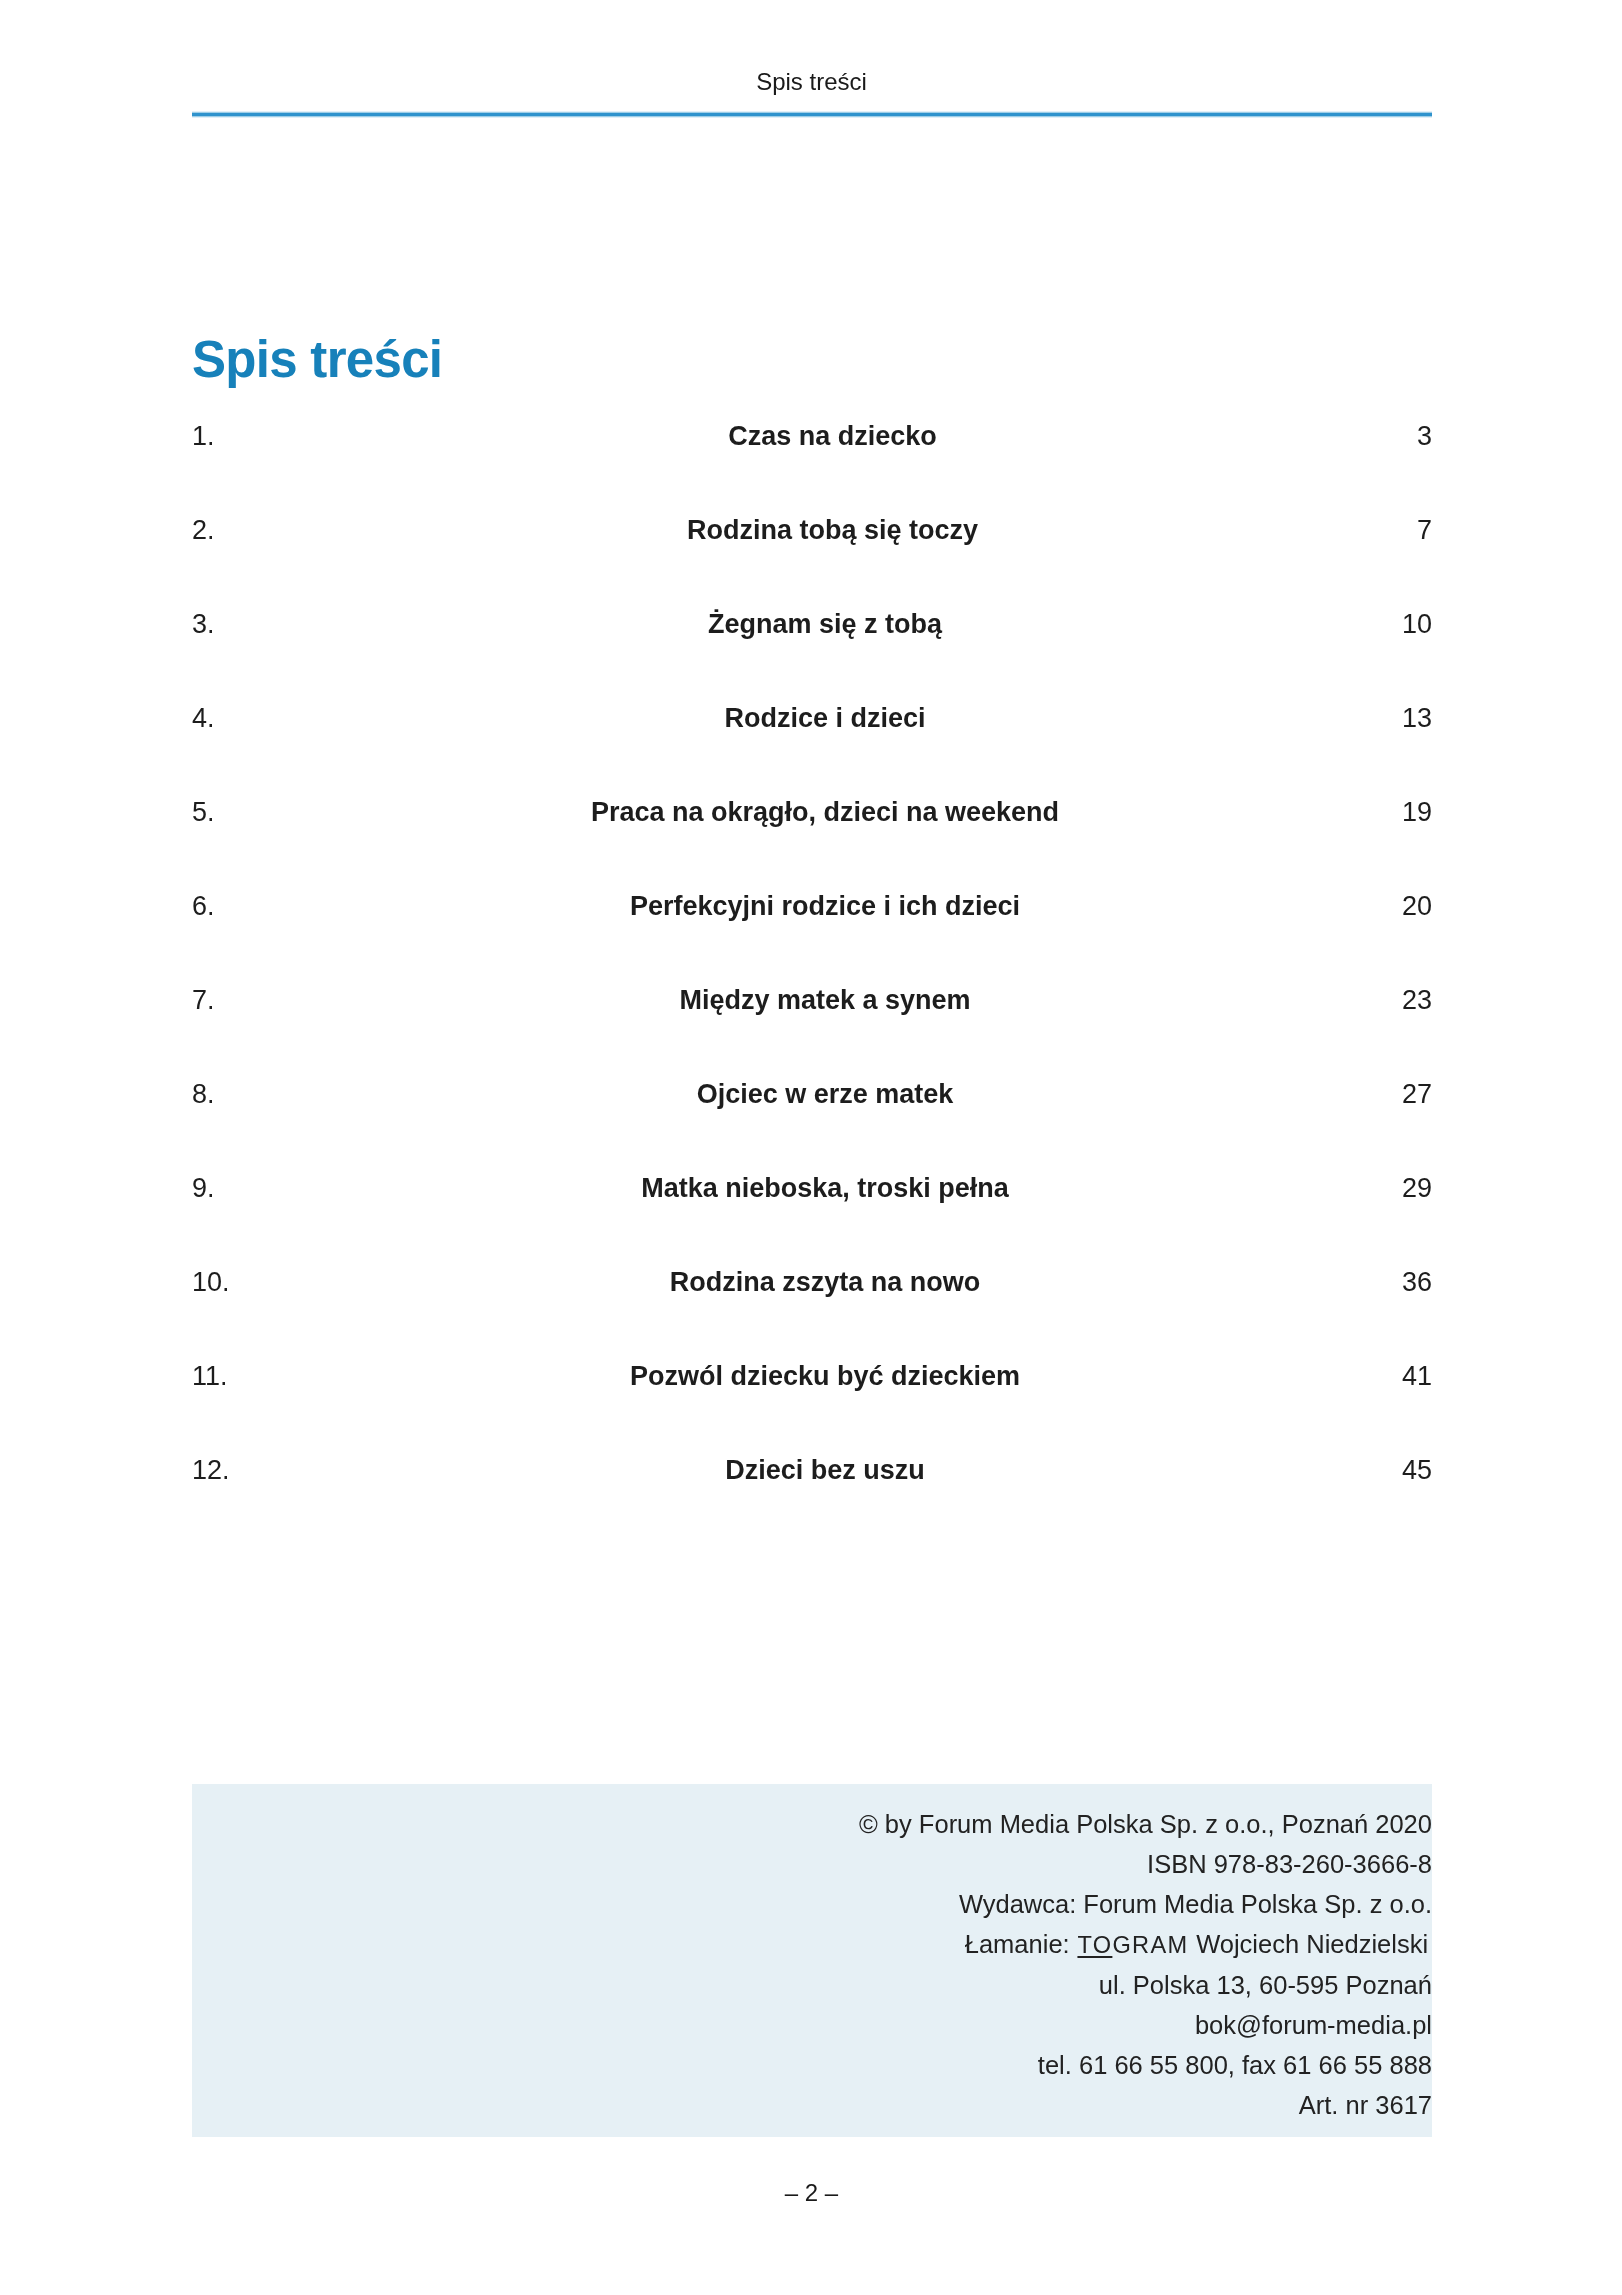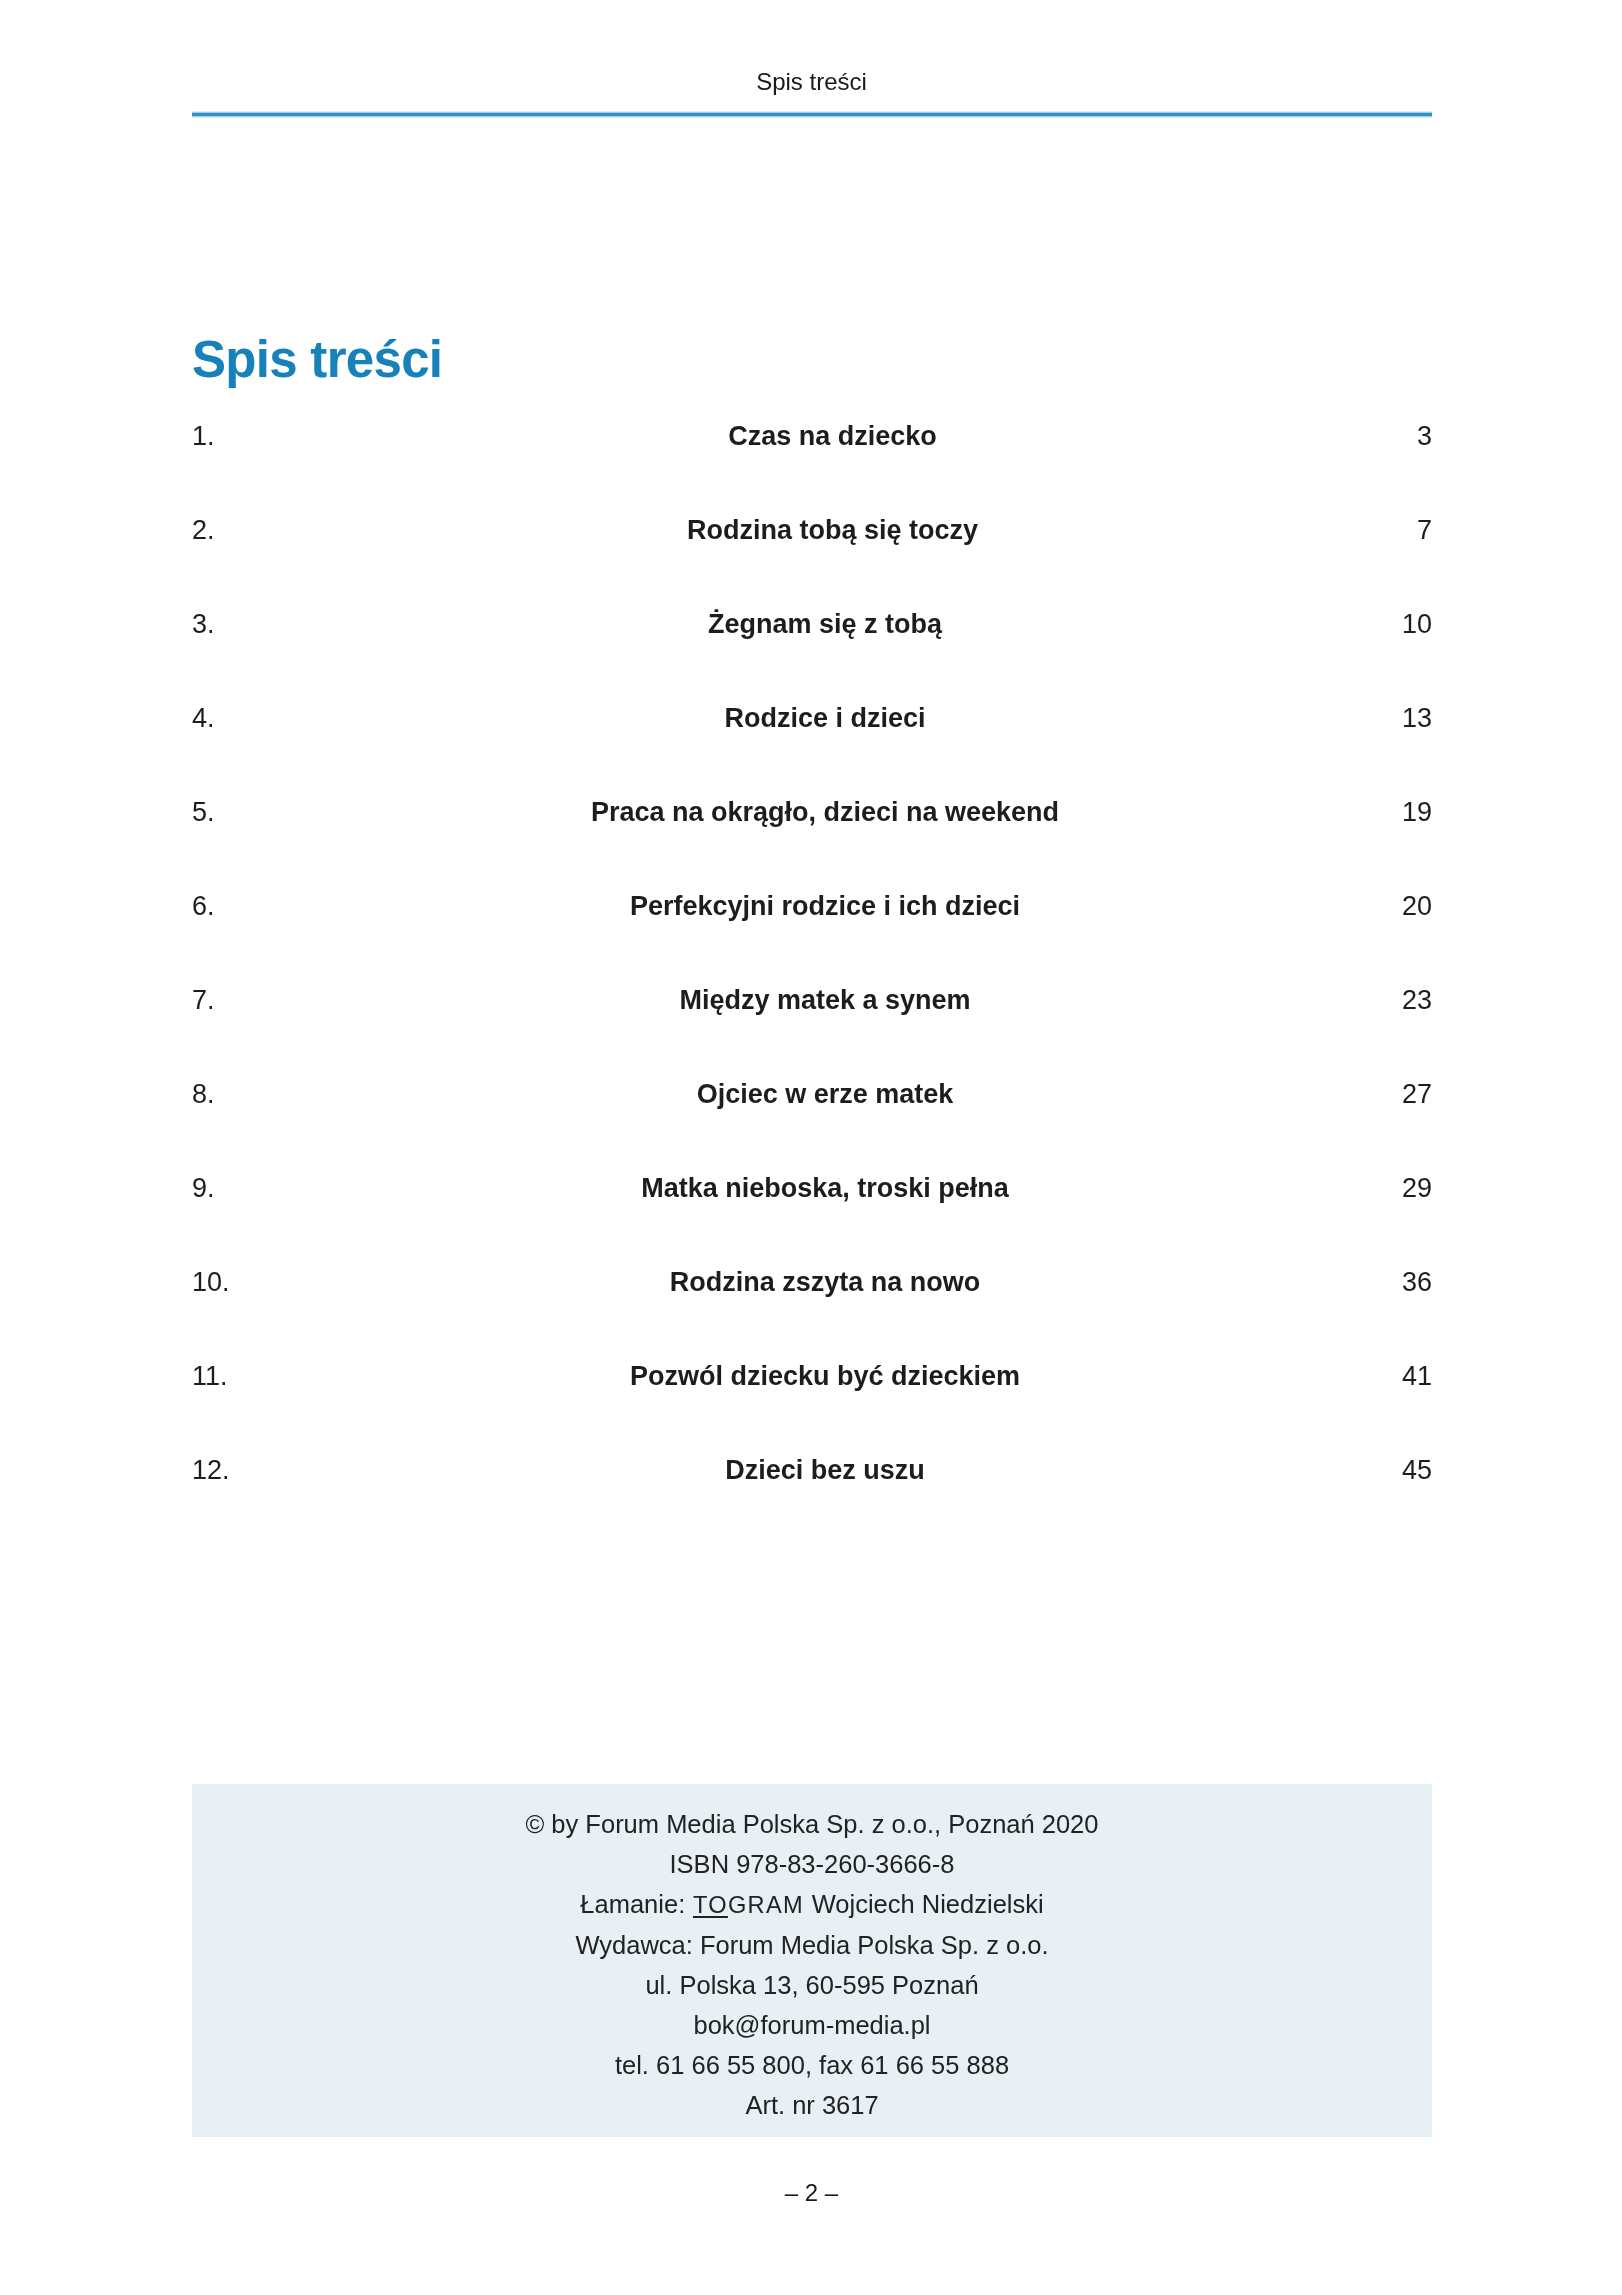--- a/index.html
+++ b/index.html
@@ -41,21 +41,21 @@
     height:94px;display:flex;align-items:center;
     font-size:27px;color:var(--text);
   }
   .toc-num{flex:none;width:56px;}
   .toc-entry-title{flex:1 1 auto;text-align:center;font-weight:bold;}
   .toc-page{flex:none;text-align:right;}
   
   .colophon{
     position:absolute;top:1784px;left:192px;width:1240px;height:353px;
     background:var(--box-bg);
-    text-align:center;font-size:25.5px;color:#222222;
+    text-align:right;font-size:25.5px;color:#222222;
     padding-top:19.6px;
   }
   .colophon-line{line-height:40px;}
   .togram{letter-spacing:1.3px;font-size:23.6px;font-weight:500;}
   .togram-to{text-decoration:underline;text-underline-offset:3.3px;}
   .typesetting-line > span{margin:0 3.9px;}
   
   .page-number{
     position:absolute;top:2179px;left:0;width:1623px;
     text-align:center;font-size:24px;color:#1a1a1a;
@@ -128,24 +128,24 @@
   <div class="toc-row">
     <span class="toc-num">12.</span>
     <span class="toc-entry-title">Dzieci bez uszu</span>
     <span class="toc-page">45</span>
   </div>
 </div>
 
 <div class="colophon">
   <div class="colophon-line">© by Forum Media Polska Sp. z o.o., Poznań 2020</div>
   <div class="colophon-line">ISBN 978-83-260-3666-8</div>
+  <div class="colophon-line">Wydawca: Forum Media Polska Sp. z o.o.</div>
   <div class="colophon-line typesetting-line">
     <span>Łamanie:</span><span class="togram"><span class="togram-to">TO</span><span>GRAM</span></span><span>Wojciech Niedzielski</span>
   </div>
-  <div class="colophon-line">Wydawca: Forum Media Polska Sp. z o.o.</div>
   <div class="colophon-line">ul. Polska 13, 60-595 Poznań</div>
   <div class="colophon-line">bok@forum-media.pl</div>
   <div class="colophon-line">tel. 61 66 55 800, fax 61 66 55 888</div>
   <div class="colophon-line">Art. nr 3617</div>
 </div>
 
 <div class="page-number">– 2 –</div>
 
 
 </body></html>

